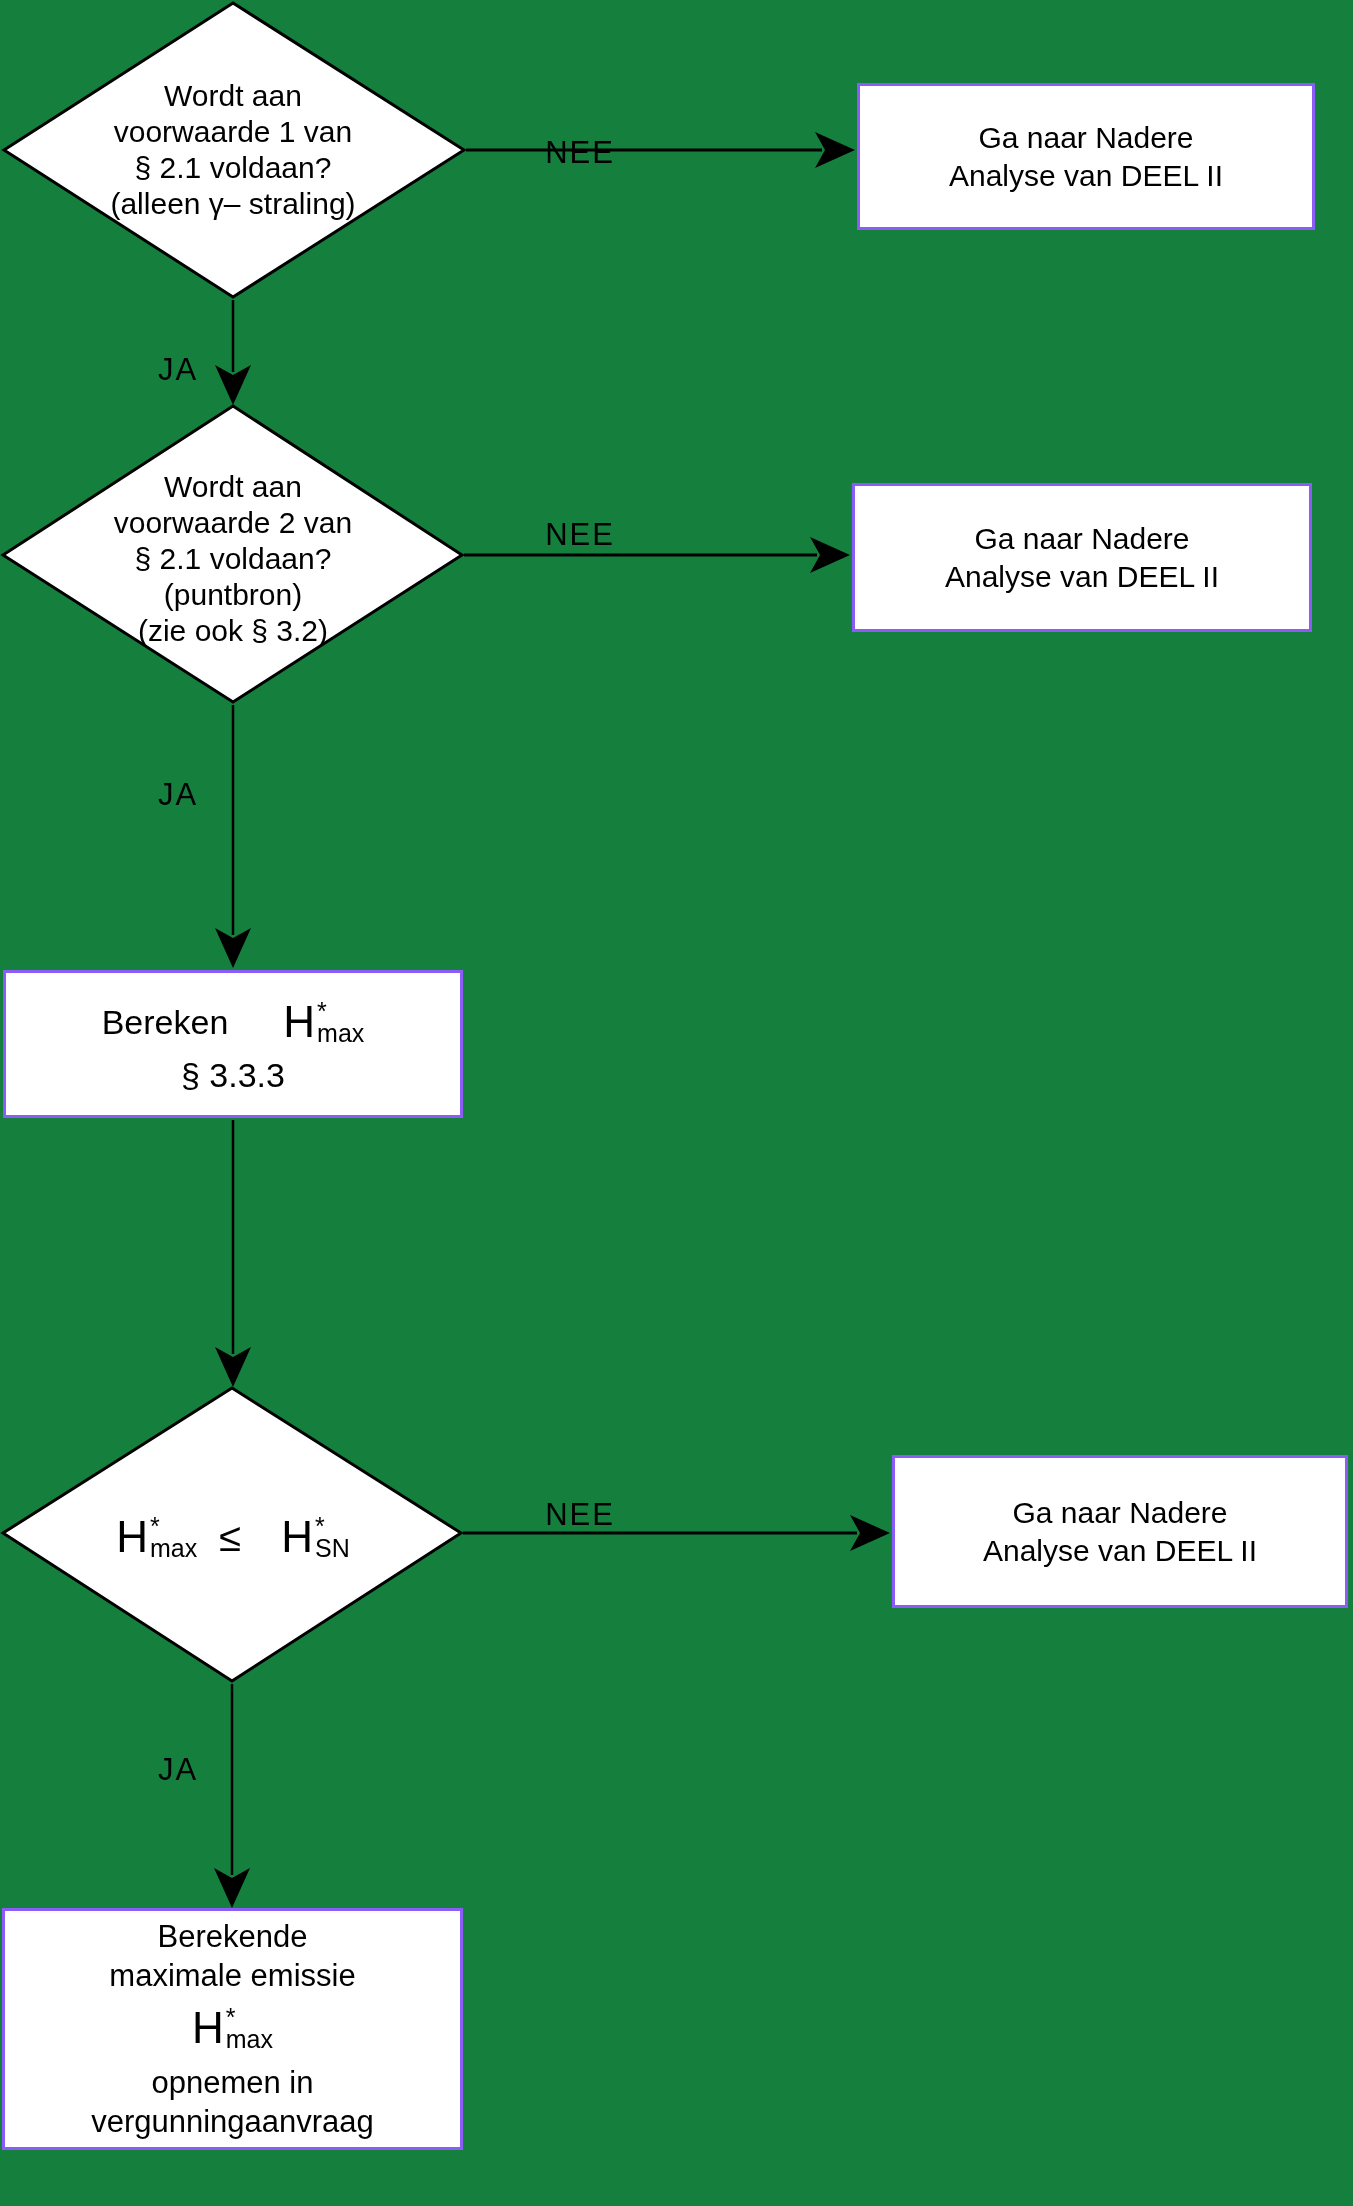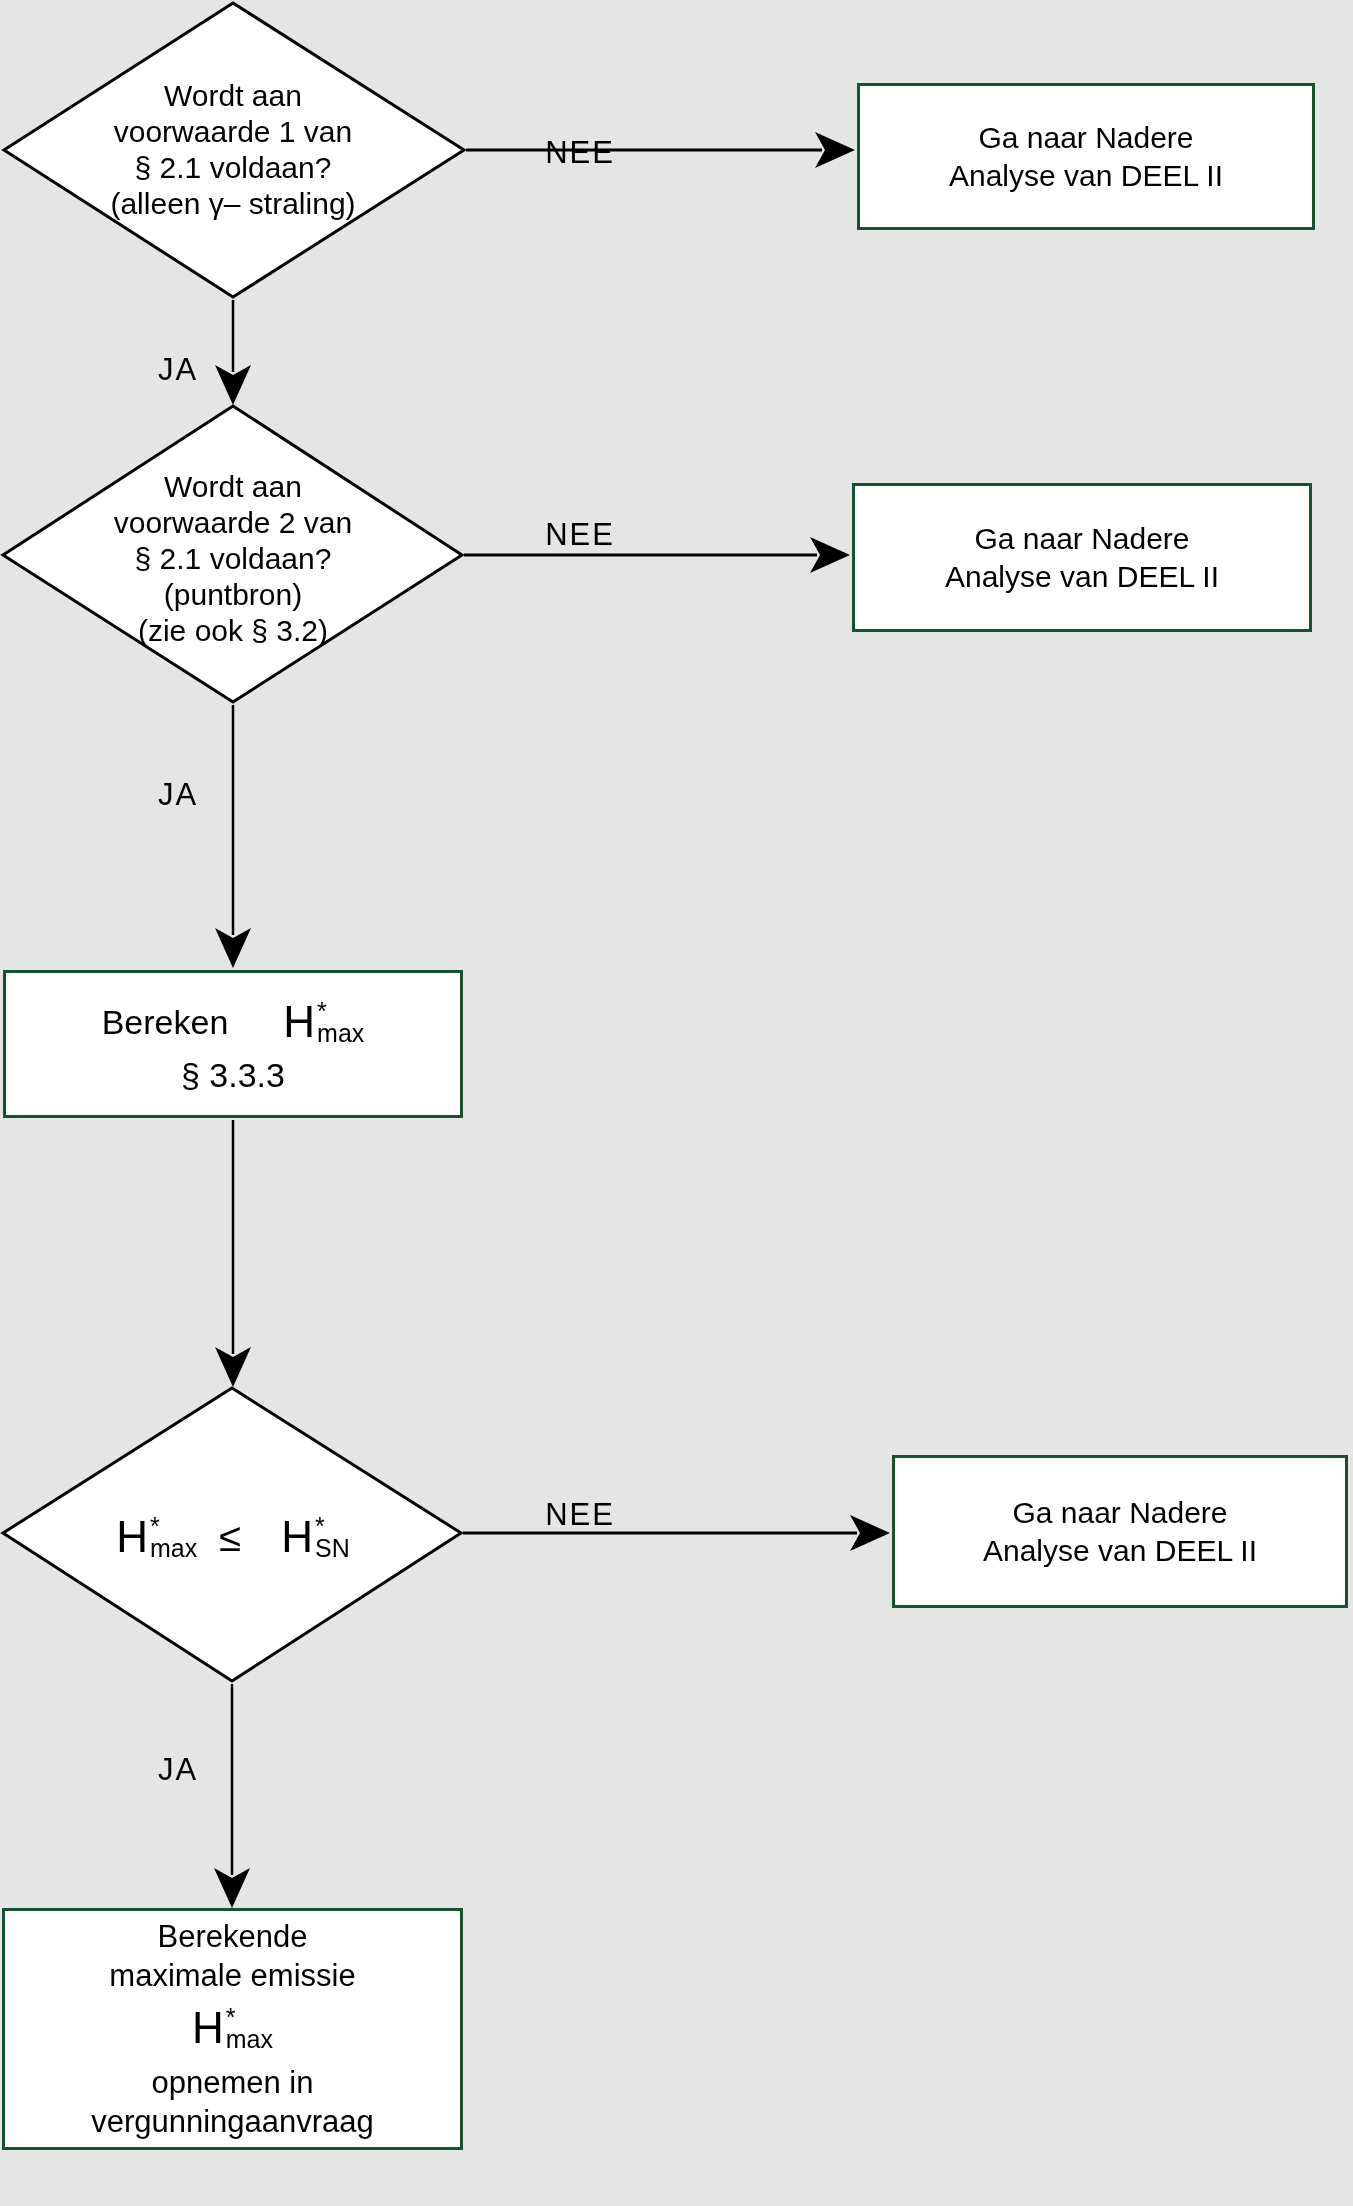--- a/index.html
+++ b/index.html
@@ -1,20 +1,20 @@
 <!DOCTYPE html>
 <html><head>
 <meta charset="utf-8">
 <style>
   html, body { margin: 0; padding: 0; background: #ffffff; }
   #stage {
     position: relative;
     width: 1353px;
     height: 2206px;
-    background: #e5e5e5;
+    background: #15803d;
     font-family: "Liberation Sans", sans-serif;
     color: #000;
   }
   #connectors {
     position: absolute;
     left: 0; top: 0;
     z-index: 0;
   }
   .txt {
     position: absolute;
@@ -29,21 +29,21 @@
   .edge-label {
     font-size: 31px;
     line-height: 36px;
     letter-spacing: 2px;
     margin-top: 25px;
   }
   .rbox {
     position: absolute;
     z-index: 1;
     box-sizing: border-box;
-    border: 3px solid #14532d;
+    border: 3px solid #8b5cf6;
     background: #ffffff;
     display: flex;
     flex-direction: column;
     align-items: center;
     justify-content: center;
     text-align: center;
   }
   .gotobox {
     font-size: 30px;
     line-height: 38px;

